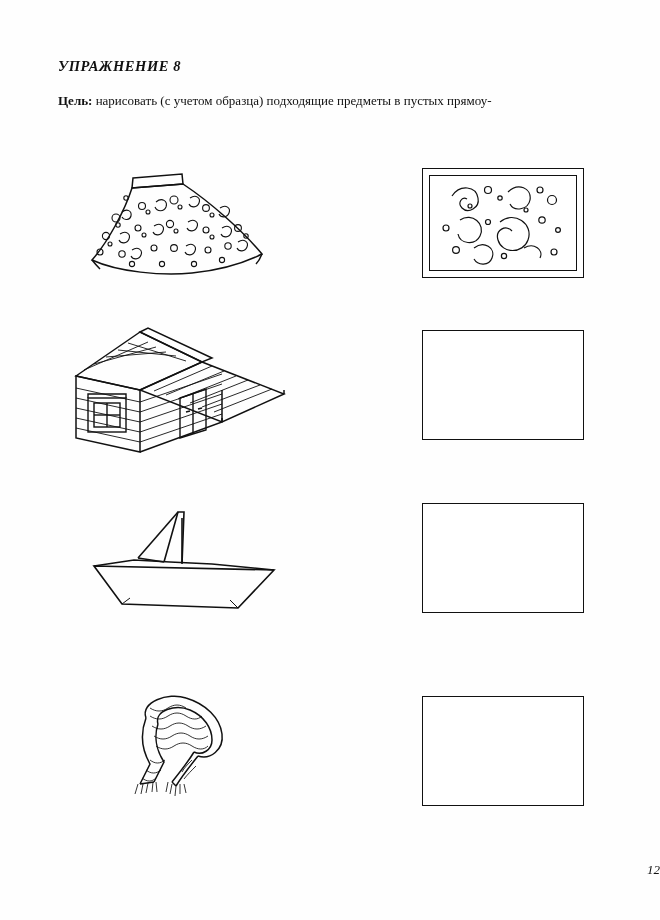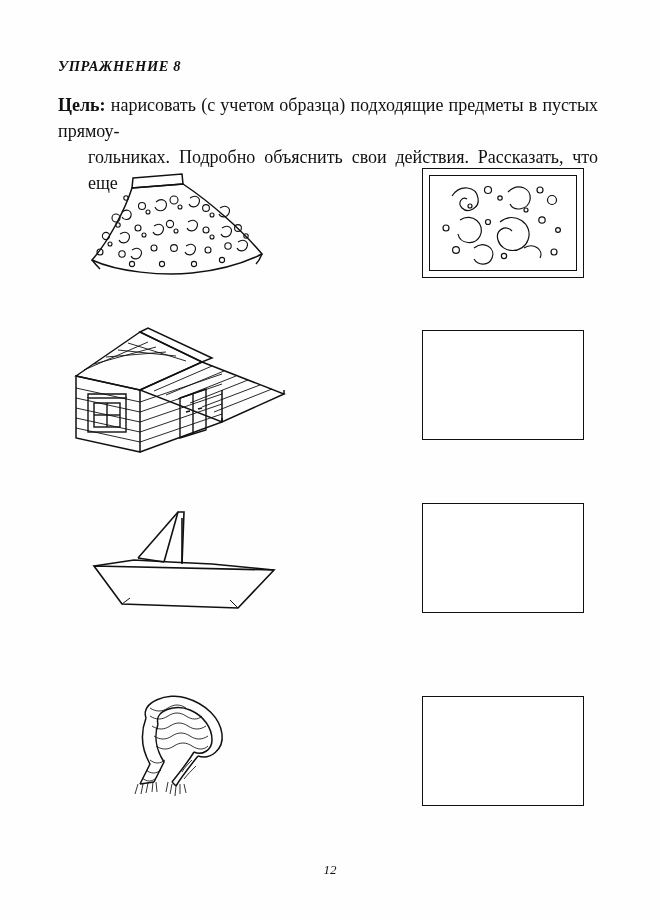--- a/index.html
+++ b/index.html
@@ -31,21 +31,21 @@
     font-style: italic;
     font-size: 14.5px;
     letter-spacing: 0.6px;
     color: #111;
   }
   .goal-block {
     position: absolute;
     left: 58px;
     top: 92px;
     width: 540px;
-    font-size: 18px;
+    font-size: 13px;
     line-height: 1.45;
     text-align: justify;
     color: #111;
   }
   .goal-label {
     font-weight: bold;
   }
   .goal-line2 {
     display: block;
     padding-left: 30px;
@@ -74,37 +74,36 @@
     right: 6px;
     bottom: 6px;
     border: 1.1px solid #111;
     overflow: hidden;
   }
   .page-number {
     position: absolute;
     left: 0;
     top: 862px;
     width: 660px;
-    text-align: center;
+    text-align: right;
     font-style: italic;
     font-size: 13px;
     color: #111;
   }
   svg { display: block; }
 </style>
 </head>
 <body>
 
 <div class="page">
 
   <div class="exercise-title">УПРАЖНЕНИЕ 8</div>
 
   <div class="goal-block">
     <span class="goal-label">Цель:</span><span> нарисовать (с учетом образца) подходящие предметы в пустых прямоу-</span>
-    <span class="goal-line2">гольниках. Подробно объяснить свои действия. Рассказать, что еще</span>
   </div>
 
   <div class="illus" style="left:70px; top:168px; width:240px; height:110px;">
     <svg width="240" height="110" viewBox="0 0 240 110">
       <g fill="none" stroke="#111" stroke-width="1.5">
         <path d="M63 10 L112 6 L113 16 L62 20 Z"></path>
         <path d="M62 20 C55 42 38 74 22 92 C48 104 92 108 122 105 C152 102 176 94 192 86 C172 62 140 34 113 16 Z"></path>
         <path d="M22 92 C26 97 28 99 30 101"></path>
         <path d="M192 86 C190 91 188 94 186 96"></path>
       </g>

